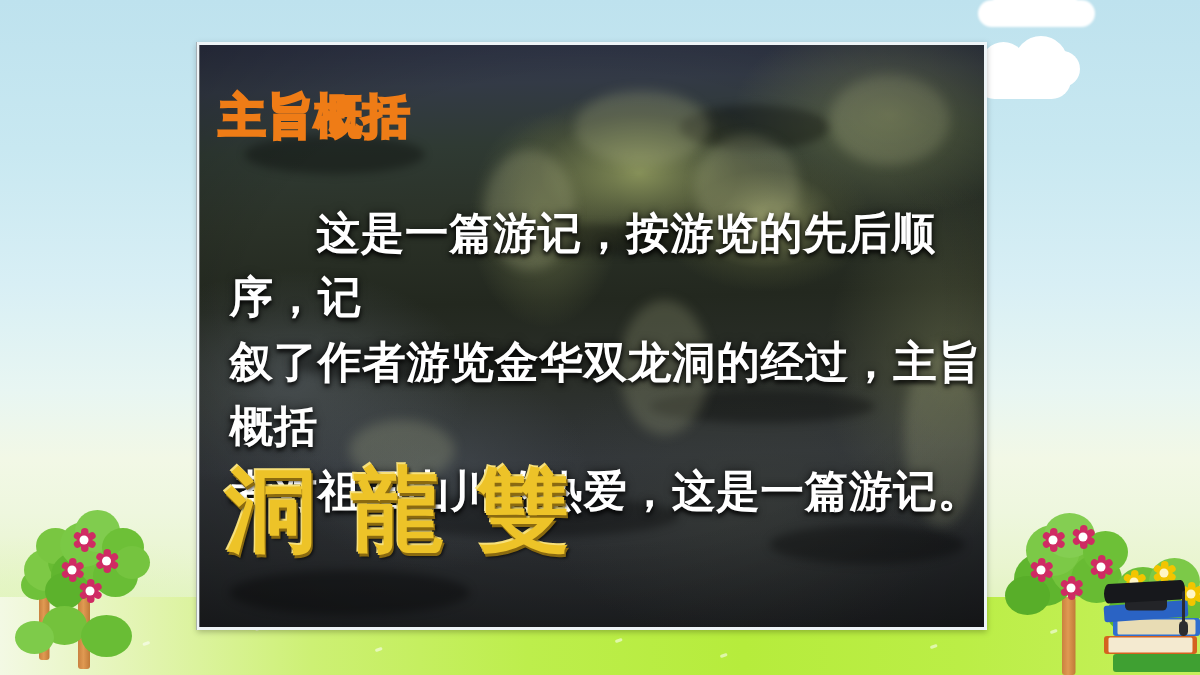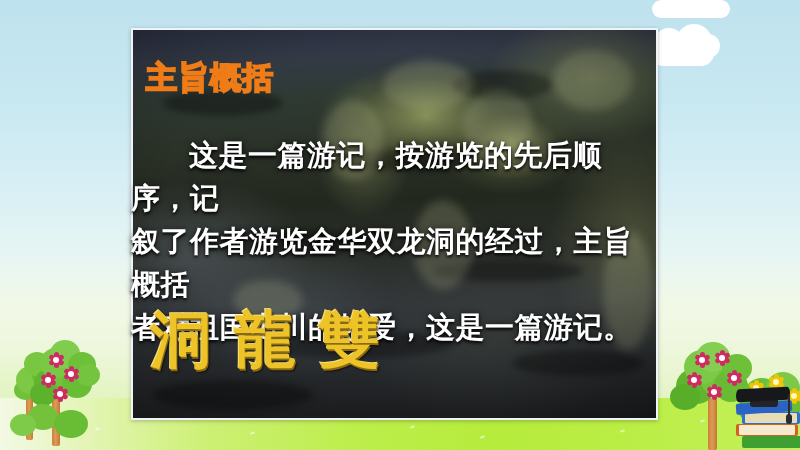--- a/index.html
+++ b/index.html
@@ -234,21 +234,21 @@
     color: rgba(40,44,62,0.35);
     -webkit-text-stroke: 2px #ef7c16;
     text-shadow: 0 0 1px #ef7c16;
     white-space: nowrap;
     z-index: 6;
   }
 
   
   .body-text {
     position: absolute;
-    left: 131px; top: 134px;
+    left: 153px; top: 134px;
     width: 508px;
     font-family: "DejaVu Sans", "Liberation Sans", sans-serif;
     font-size: 29px;
     line-height: 43px;
     font-weight: bold;
     color: #ffffff;
     text-shadow: 0 2px 3px rgba(0,0,0,0.85), 0 0 6px rgba(0,0,0,0.6);
     letter-spacing: 0.5px;
     z-index: 6;
   }

